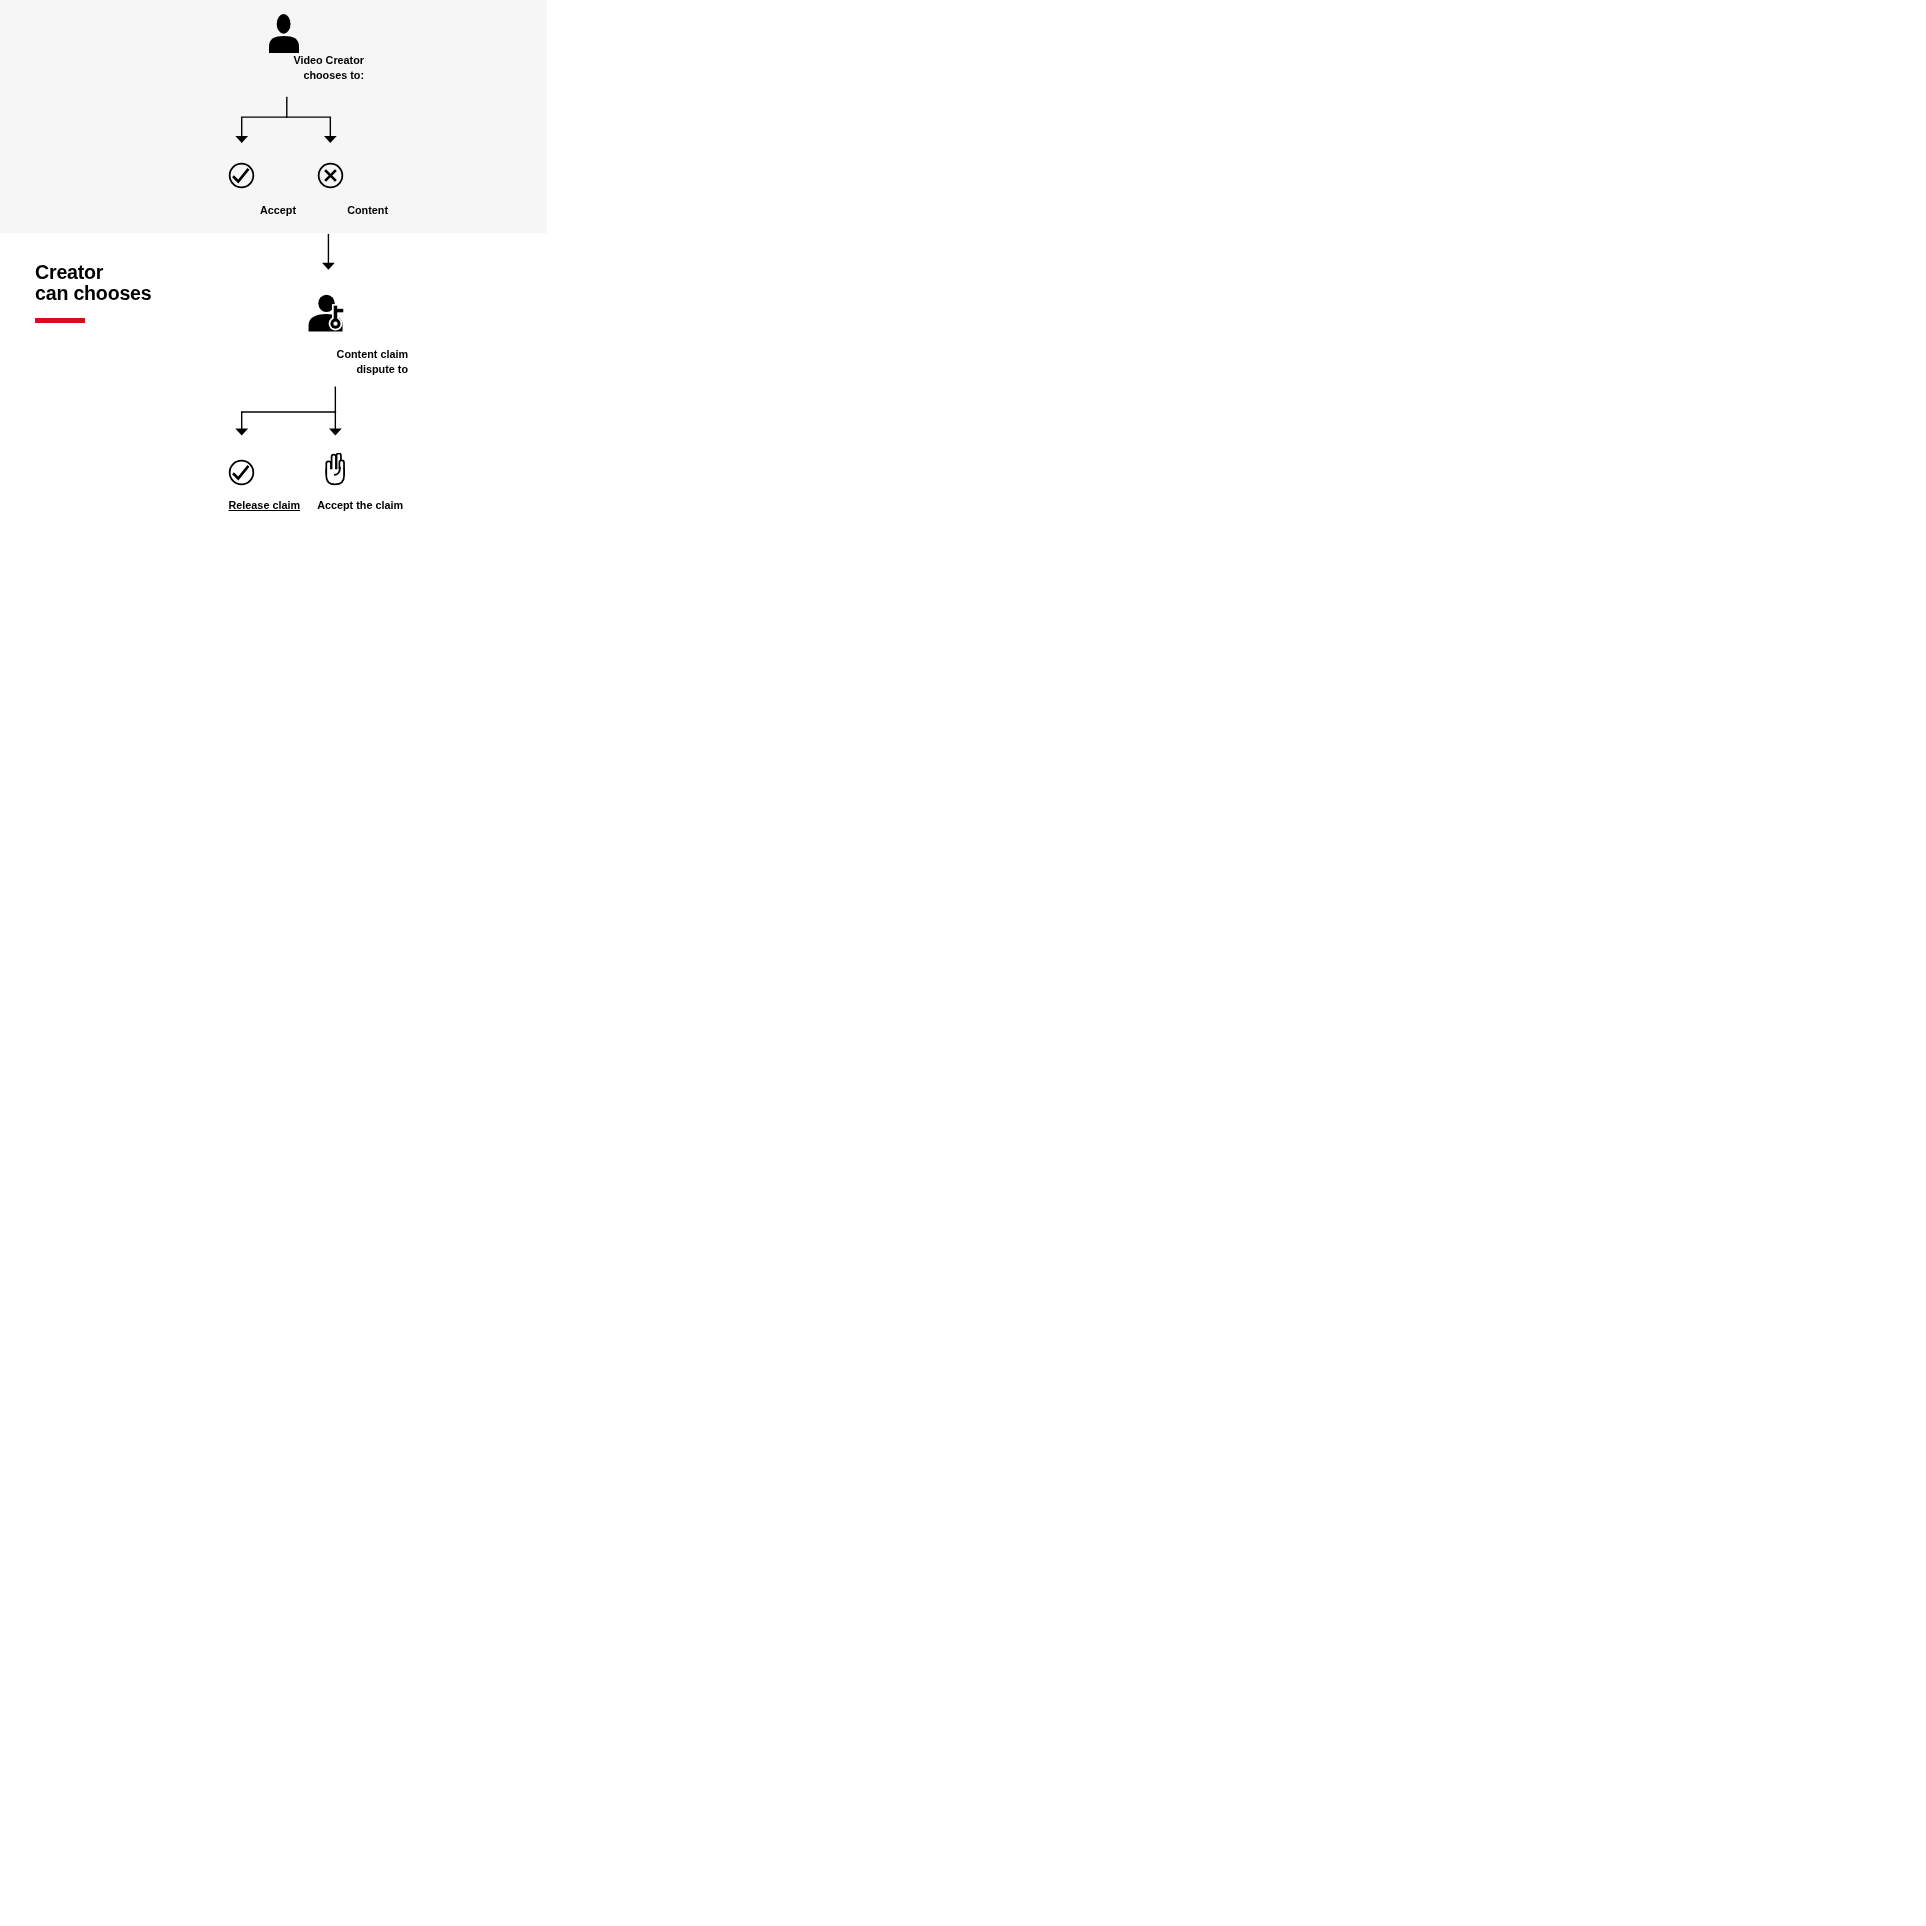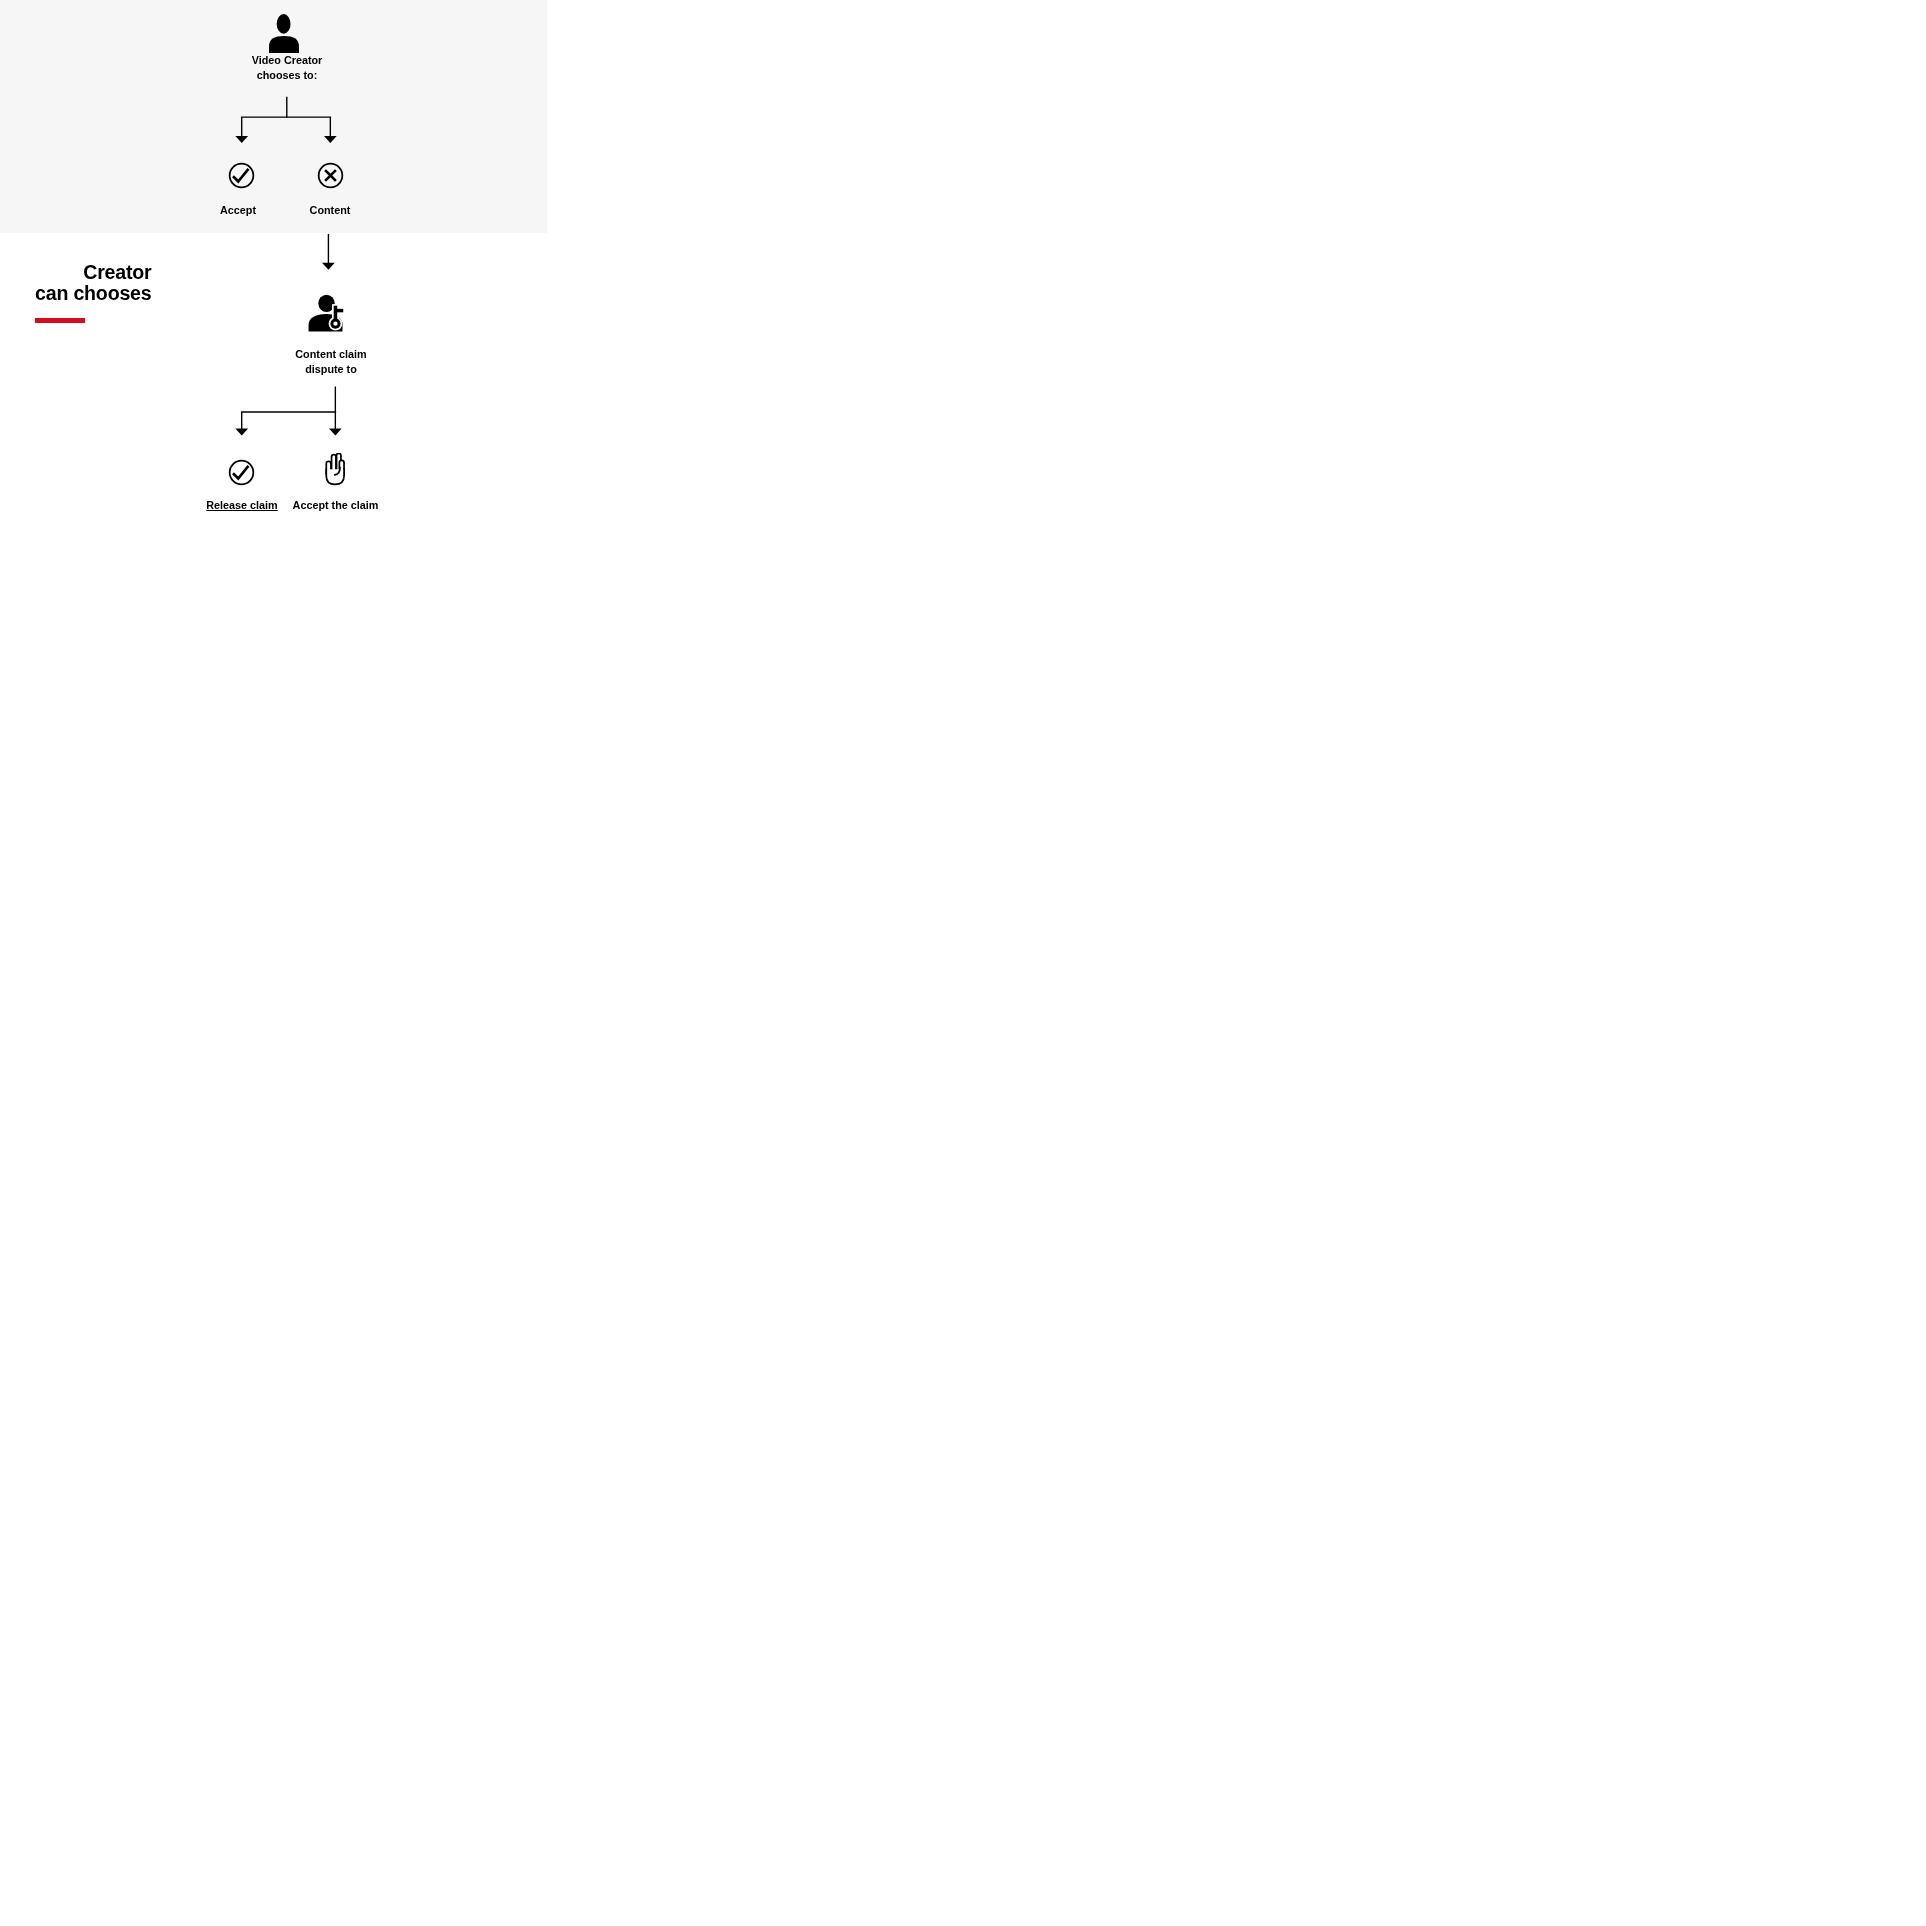--- a/index.html
+++ b/index.html
@@ -23,28 +23,28 @@
   }
   .connectors{position:absolute;left:0;top:0;}
   .icon{position:absolute;}
   .label{
     position:absolute;
     text-align:center;
     font-size:10.8px;line-height:14.6px;font-weight:700;
     color:var(--ink);
     white-space:nowrap;
   }
-  .label .line{display:block;}
+  .label .line{display:block;text-align:right;}
   .section-heading{
     position:absolute;left:35px;top:262px;
     font-size:19.6px;line-height:21px;font-weight:700;
     letter-spacing:-0.2px;
     color:var(--ink);
   }
-  .section-heading .line{display:block;text-align:right;}
+  .section-heading .line{display:block;}
   .red-bar{
     position:absolute;left:35px;top:318px;
     width:50px;height:5px;
     background:var(--accent-red);
   }
   svg .stroke{stroke:var(--ink);fill:none;}
   svg .fill{fill:var(--ink);}
 </style>
 </head>
 <body>

